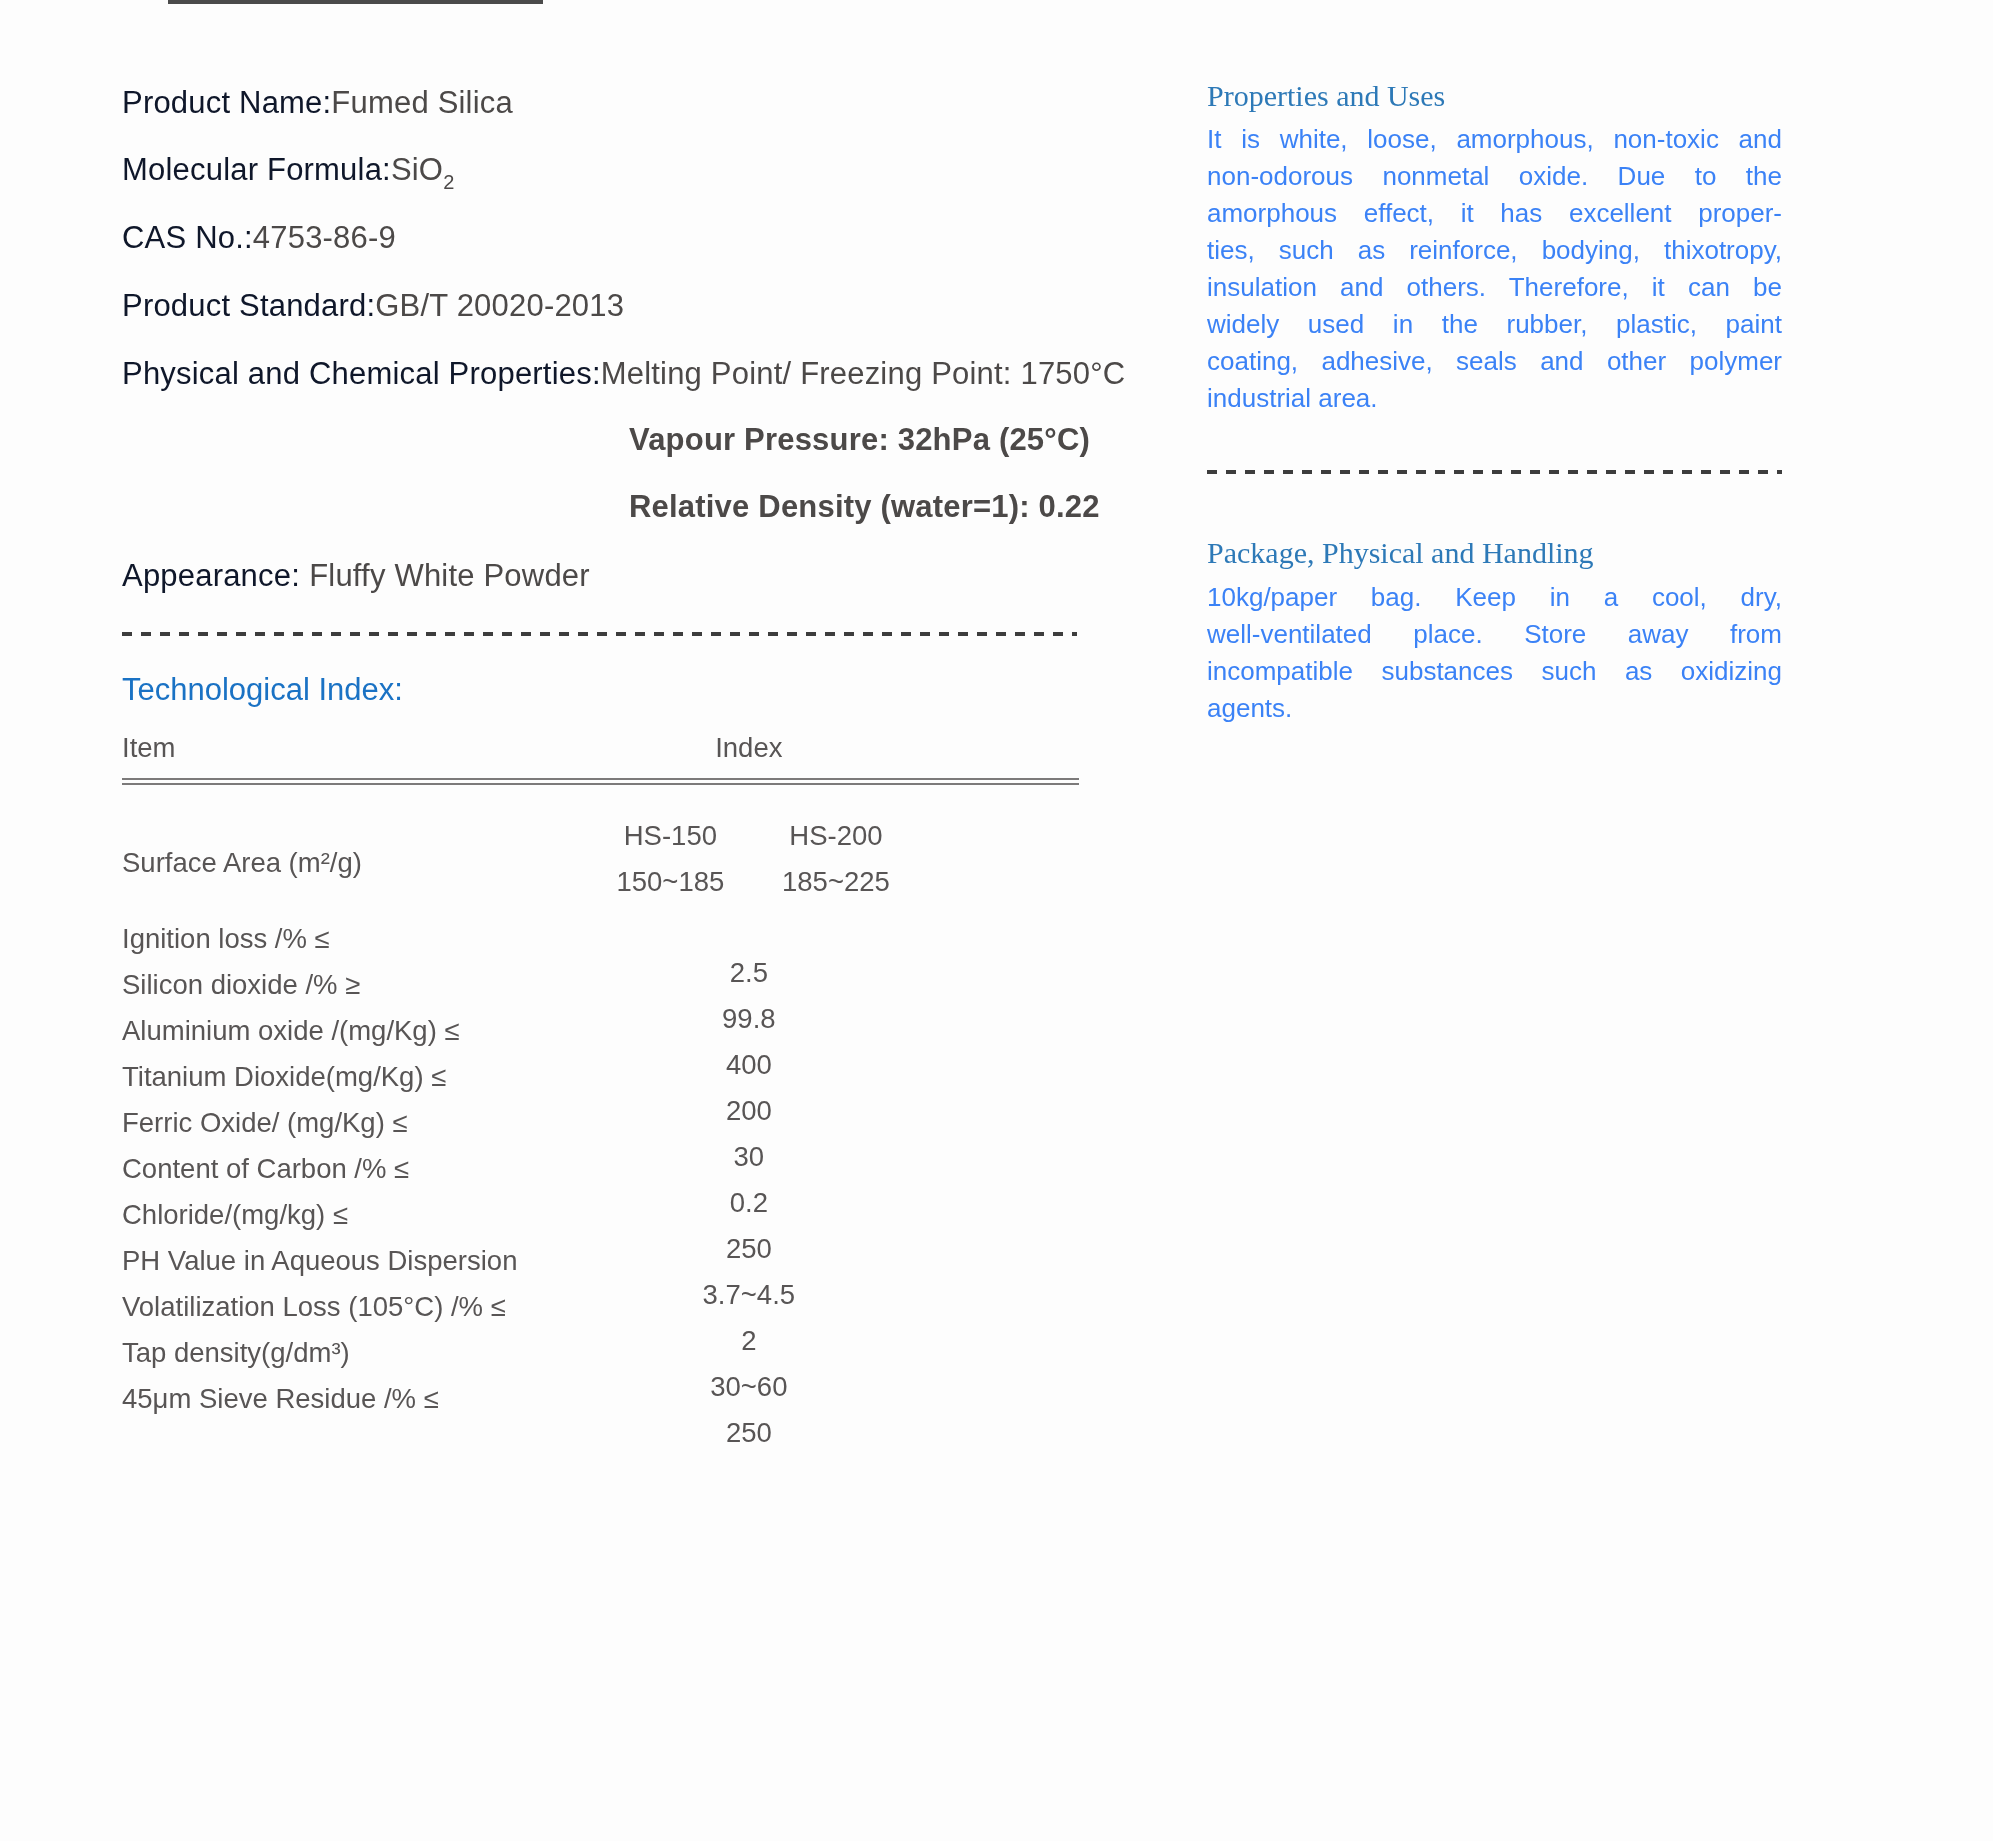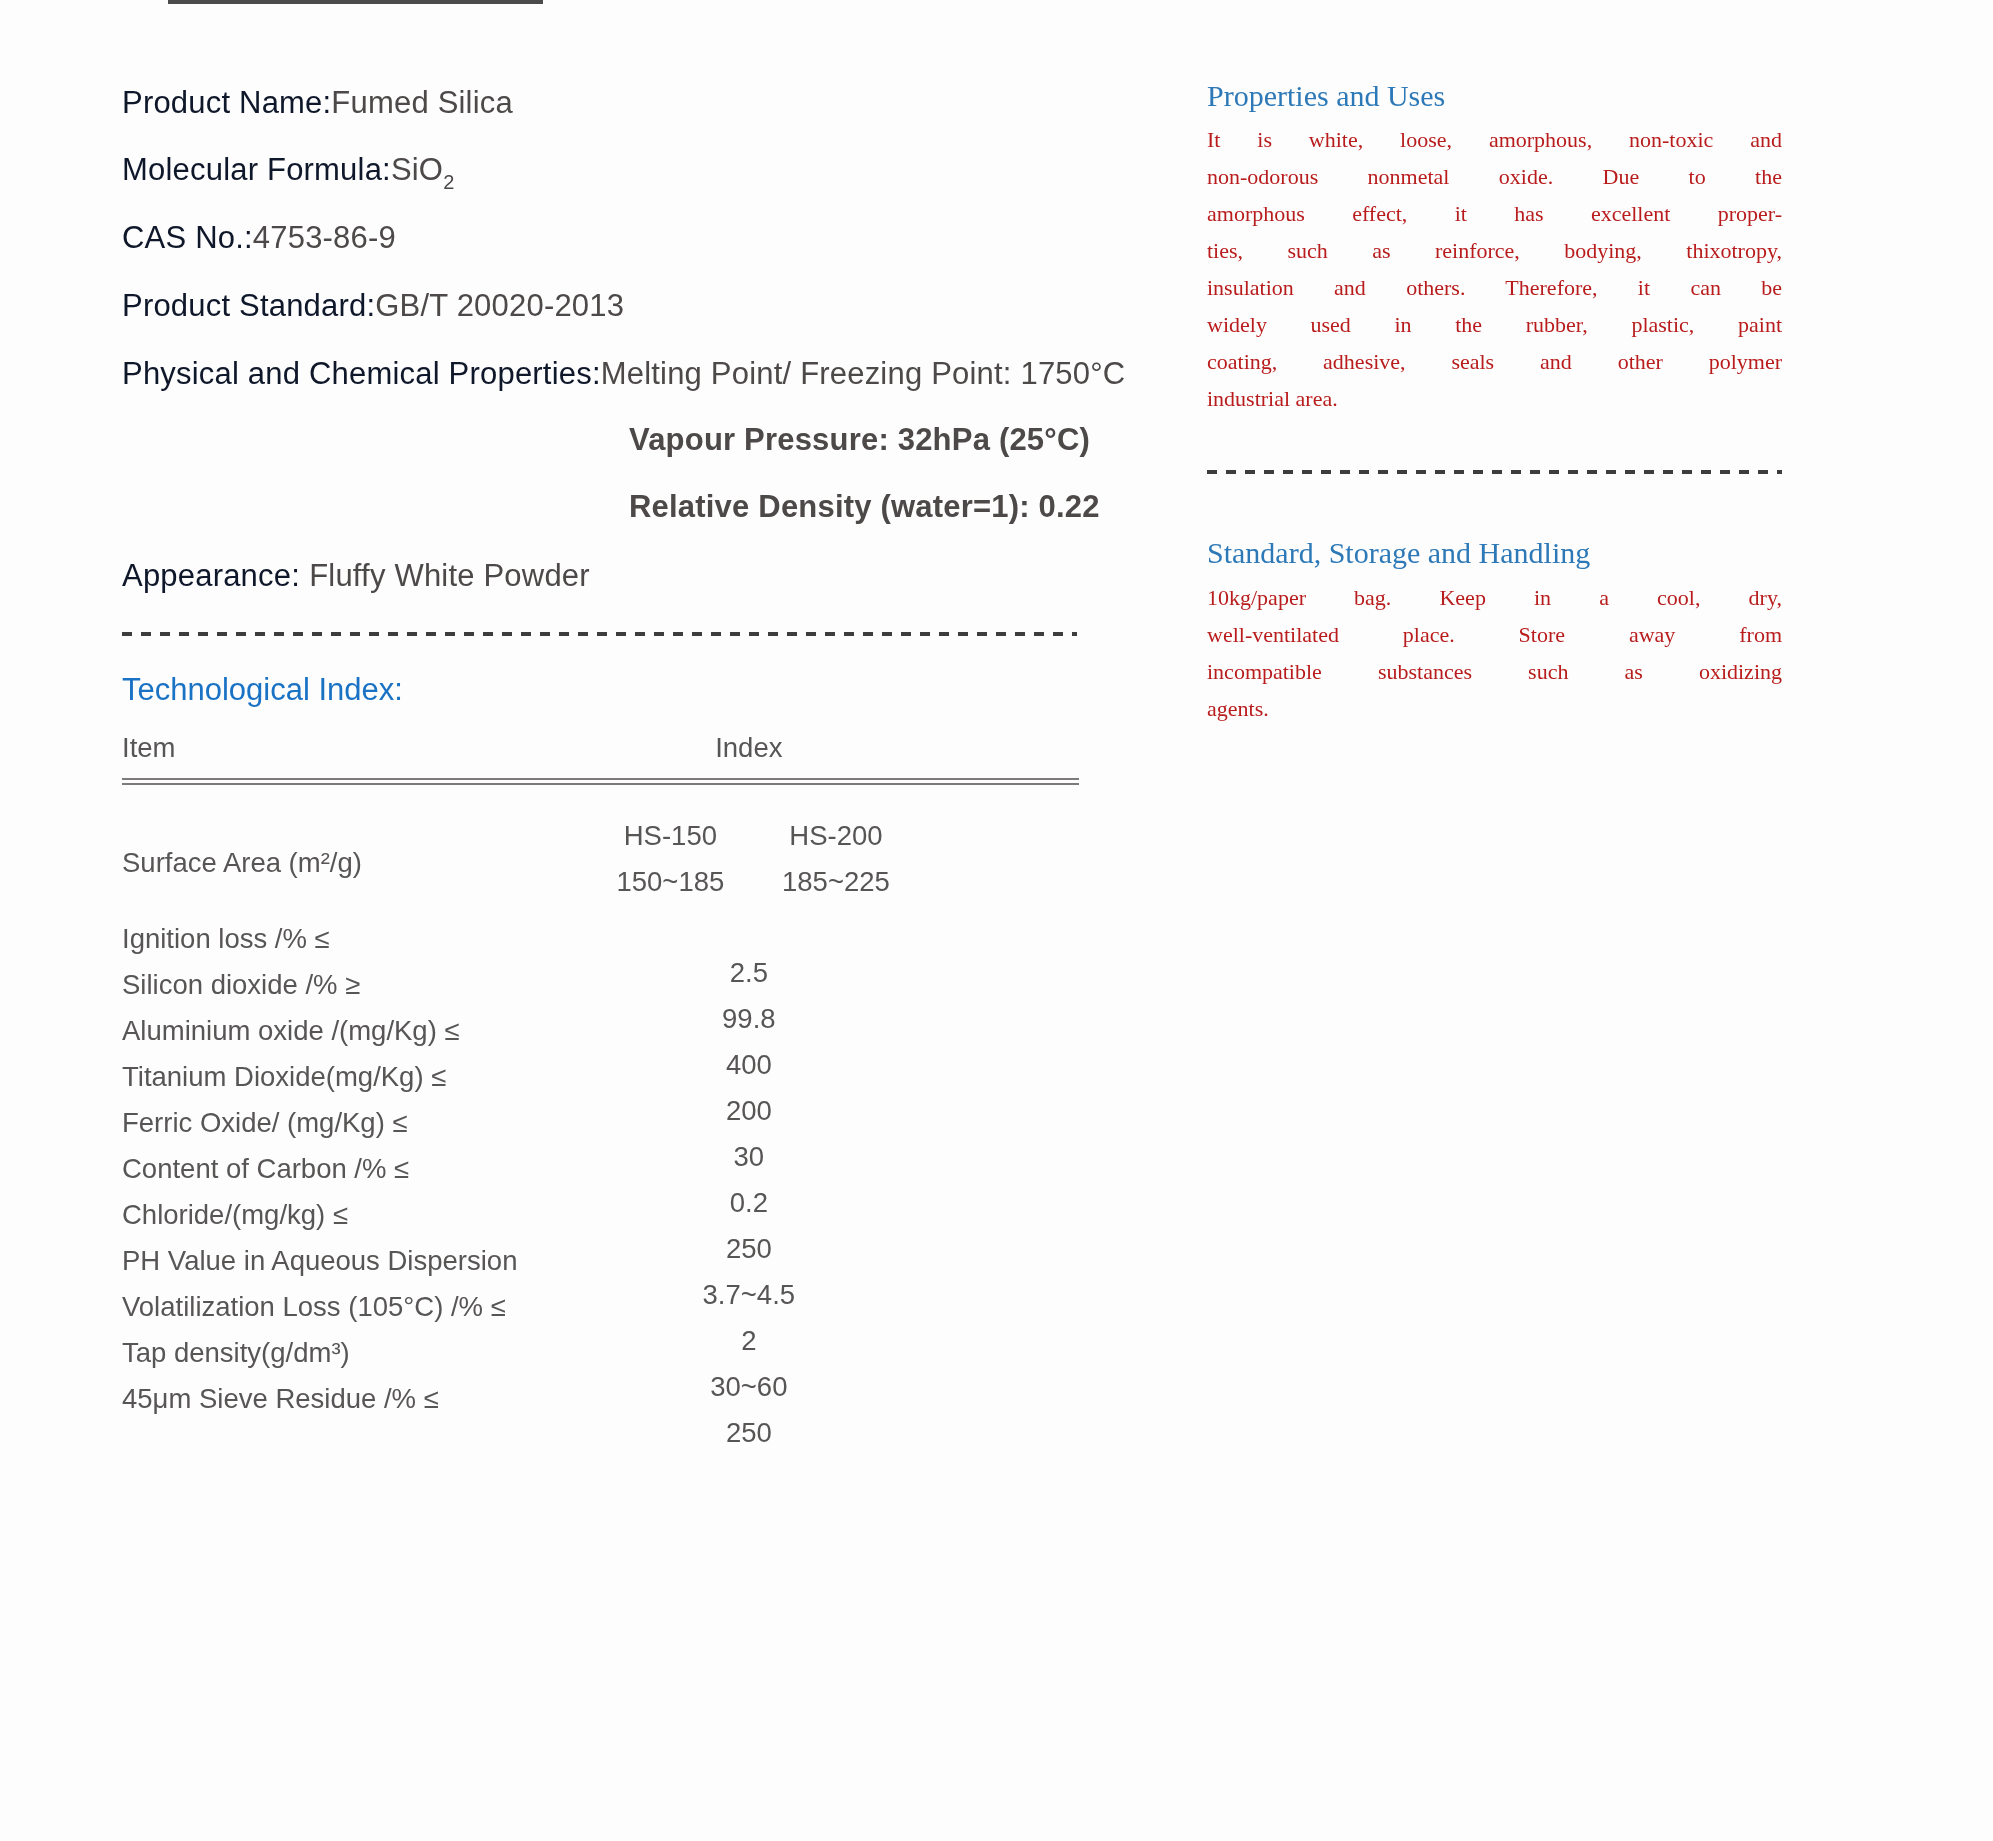--- a/index.html
+++ b/index.html
@@ -40,22 +40,22 @@
   .s-range2 { position:absolute; left:74.6%; top:59px; transform:translateX(-50%); }
 
   .trows { margin-top:7.3px; }
   .trow { position:relative; height:46px; }
   .tlabel { position:absolute; left:0; top:0; white-space:nowrap; }
   .tvalue { position:absolute; left:65.5%; top:10px; transform:translateX(-50%); white-space:nowrap;margin-top:24px; }
 
   
   .r-heading { position:absolute; left:1207px; width:575px; font-family:"Liberation Serif","DejaVu Serif",serif;
     font-size:30px; color:#2d79b7; white-space:nowrap; }
-  .r-para { position:absolute; left:1207px; width:575px; font-family:Liberation Serif, serif;
-    font-size:22px; line-height:37px; color:#b91c1c; }
+  .r-para { position:absolute; left:1207px; width:575px; font-family:Liberation Sans, sans-serif;
+    font-size:26px; line-height:37px; color:#3b82f6; }
   .jline { text-align:justify; text-align-last:justify; }
   .jline.last { text-align-last:left; }
 </style>
 </head>
 <body>
 
 <div class="page">
 
   <div class="top-artifact"></div>
 
@@ -165,21 +165,21 @@
       <div class="jline">amorphous effect, it has excellent proper-</div>
       <div class="jline">ties, such as reinforce, bodying, thixotropy,</div>
       <div class="jline">insulation and others. Therefore, it can be</div>
       <div class="jline">widely used in the rubber, plastic, paint</div>
       <div class="jline">coating, adhesive, seals and other polymer</div>
       <div class="jline last">industrial area.</div>
     </div>
 
   <div class="dash-line" style="left:1207px; top:470px; width:575px"></div>
 
-  <div class="r-heading" style="top:536px">Standard, Storage and Handling</div>
+  <div class="r-heading" style="top:536px">Package, Physical and Handling</div>
   <div class="r-para" style="top:579px">
       <div class="jline">10kg/paper bag. Keep in a cool, dry,</div>
       <div class="jline">well-ventilated place. Store away from</div>
       <div class="jline">incompatible substances such as oxidizing</div>
       <div class="jline last">agents.</div>
     </div>
 
 </div>
 
 

